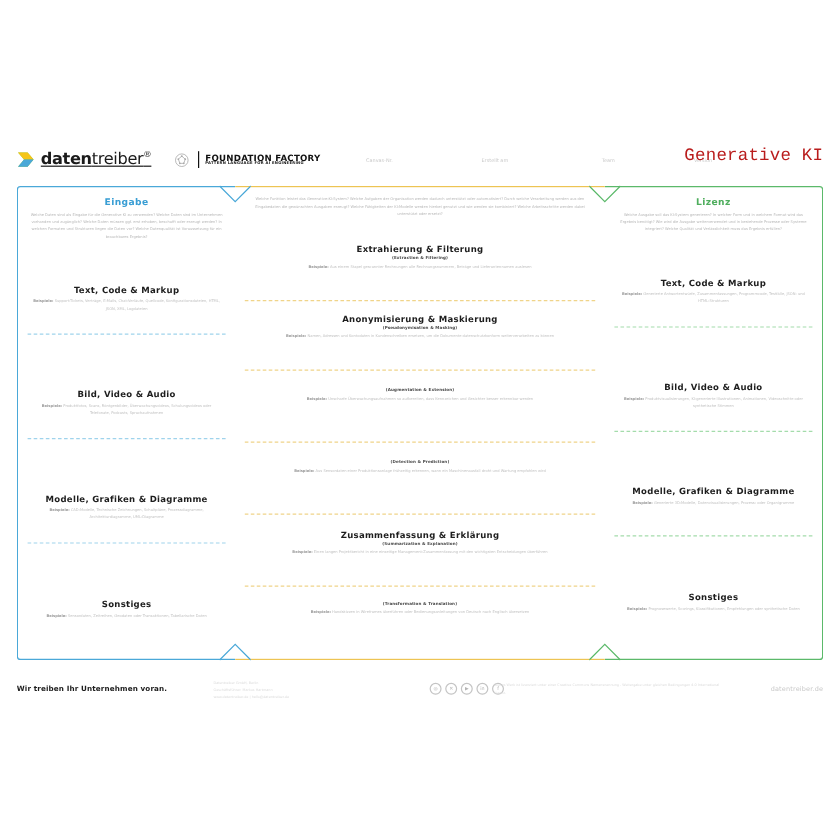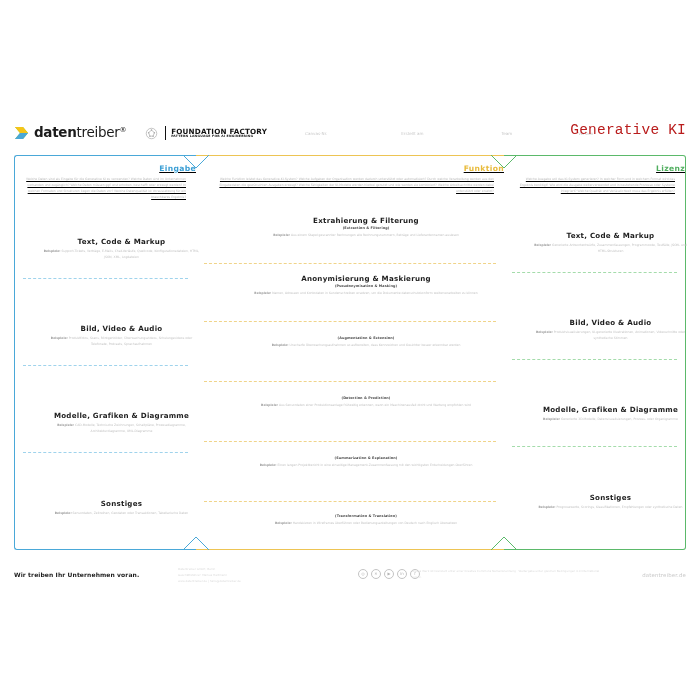--- a/index.html
+++ b/index.html
@@ -9,21 +9,21 @@
     font-family:"DejaVu Sans","Liberation Sans",sans-serif;
     -webkit-font-smoothing:antialiased;
     overflow:hidden;
   }
   .page{position:relative;width:700px;height:700px;background:#fff;}
 
   
   .topbar{position:absolute;left:0;top:116px;width:700px;height:34px;display:flex;align-items:center;}
   .brand{display:flex;align-items:center;margin-left:14px;}
   .logo-mark{width:16px;height:16px;margin-right:4px;position:relative;}
-  .brand-name{font-size:13.5px;letter-spacing:-.3px;color:#1b1b1b;line-height:1;white-space:nowrap;}
+  .brand-name{font-size:13.5px;letter-spacing:-.3px;color:#1b1b1b;line-height:1;white-space:nowrap;text-decoration:underline;}
   .brand-name b{font-weight:700;}
   .brand-name span.light{font-weight:400;}
   .brand-name sup{font-size:7px;vertical-align:super;}
 
   .ff{display:flex;align-items:center;margin-left:18px;}
   .ff-icon{width:15px;height:15px;opacity:.55;}
   .ff-div{width:1px;height:14px;background:#111;margin:0 5px 0 6px;}
   .ff-text{line-height:1.05;}
   .ff-title{font-size:7.2px;font-weight:700;letter-spacing:.2px;color:#111;white-space:nowrap;}
   .ff-sub{font-size:3.1px;font-weight:700;letter-spacing:.25px;color:#111;white-space:nowrap;}
@@ -40,30 +40,30 @@
   
   .canvas{position:absolute;left:14px;top:155px;width:672px;height:395px;display:flex;}
   .col{position:relative;box-sizing:border-box;}
   .col-in{width:182px;border:1px solid #4aa8d8;border-right:none;border-radius:3px 0 0 3px;}
   .col-fn{width:308px;border-top:1px solid #edc453;border-bottom:1px solid #edc453;}
   .col-out{width:182px;border:1px solid #5bb96a;border-left:none;border-radius:0 3px 3px 0;}
 
   
   .notch{position:absolute;width:26px;height:26px;pointer-events:none;}
 
-  .col-head{padding-top:8px;text-align:right;text-decoration:underline;}
+  .col-head{padding-top:8px;text-align:center;}
   .col-title{font-size:7.6px;font-weight:700;letter-spacing:.35px;margin-bottom:4px;}
   .t-in{color:#3a9ed4;}
   .t-fn{color:#e8bb3c;}
   .t-out{color:#4fae5e;}
   .col-desc{font-size:3.05px;line-height:1.95;color:#b8b8b8;padding:0 10px;}
 
   
   .rows{position:relative;}
-  .row{position:absolute;left:16px;width:100%;text-align:center;box-sizing:border-box;}
+  .row{position:absolute;left:0;width:100%;text-align:center;box-sizing:border-box;}
   .row-title{font-size:7.1px;font-weight:700;color:#1d1d1d;letter-spacing:.25px;line-height:1.2;}
   .row-en{font-size:3.4px;font-weight:700;color:#4a4a4a;letter-spacing:.1px;margin-top:1px;}
   .row-ex{font-size:3.05px;line-height:1.85;color:#c2c2c2;margin-top:3px;padding:0 12px;}
   .row-ex b{color:#9a9a9a;font-weight:700;}
   .sep{position:absolute;left:8px;right:8px;height:0;border-top:1px dashed;}
   .sep-in{border-color:#9fd3ec;}
   .sep-fn{border-color:#f0d489;}
   .sep-out{border-color:#a4dcab;}
 
   
@@ -150,21 +150,20 @@
 
         <div class="row" style="top:299px;">
           <div class="row-title">Sonstiges</div>
           <div class="row-ex"><b>Beispiele:</b> <span>Sensordaten, Zeitreihen, Geodaten oder Transaktionen, Tabellarische Daten</span></div>
         </div>
       </div>
     </div>
 
     <div class="col col-fn">
       <div class="col-head">
-        <div class="col-title t-fn">Funktion</div>
         <div class="col-desc">Welche Funktion leistet das Generative-KI-System? Welche Aufgaben der Organisation werden dadurch unterstützt oder automatisiert? Durch welche Verarbeitung werden aus den Eingabedaten die gewünschten Ausgaben erzeugt? Welche Fähigkeiten der KI-Modelle werden hierbei genutzt und wie werden sie kombiniert? Welche Arbeitsschritte werden dabei unterstützt oder ersetzt?</div>
       </div>
       <div class="rows">
         <div class="row" style="top:22px;">
           <div class="row-title">Extrahierung &amp; Filterung</div>
           <div class="row-en">(Extraction &amp; Filtering)</div>
           <div class="row-ex"><b>Beispiele:</b> <span>Aus einem Stapel gescannter Rechnungen alle Rechnungsnummern, Beträge und Lieferantennamen auslesen</span></div>
         </div>
         <div class="sep sep-fn" style="top:68px;"></div>
 
@@ -181,20 +180,21 @@
         </div>
         <div class="sep sep-fn" style="top:186px;"></div>
 
         <div class="row" style="top:200px;">
           <div class="row-en">(Detection &amp; Prediction)</div>
           <div class="row-ex"><b>Beispiele:</b> <span>Aus Sensordaten einer Produktionsanlage frühzeitig erkennen, wann ein Maschinenausfall droht und Wartung empfohlen wird</span></div>
         </div>
         <div class="sep sep-fn" style="top:246px;"></div>
 
         <div class="row" style="top:260px;">
+          <div class="row-title">Zusammenfassung &amp; Erklärung</div>
           <div class="row-en">(Summarization &amp; Explanation)</div>
           <div class="row-ex"><b>Beispiele:</b> <span>Einen langen Projektbericht in eine einseitige Management-Zusammenfassung mit den wichtigsten Entscheidungen überführen</span></div>
         </div>
         <div class="sep sep-fn" style="top:306px;"></div>
 
         <div class="row" style="top:318px;">
           <div class="row-en">(Transformation &amp; Translation)</div>
           <div class="row-ex"><b>Beispiele:</b> <span>Handskizzen in Wireframes überführen oder Bedienungsanleitungen von Deutsch nach Englisch übersetzen</span></div>
         </div>
       </div>

